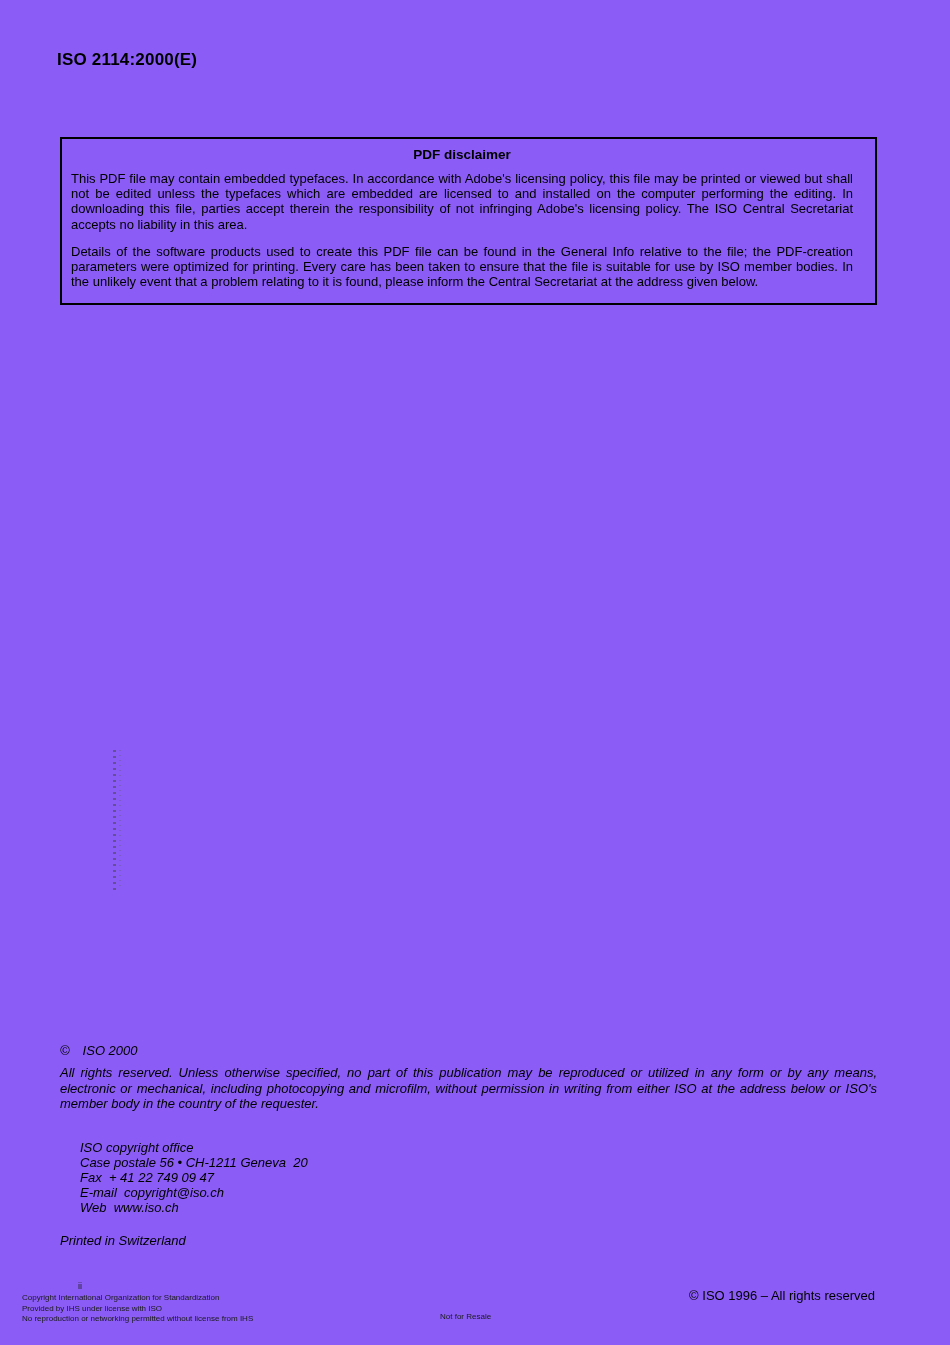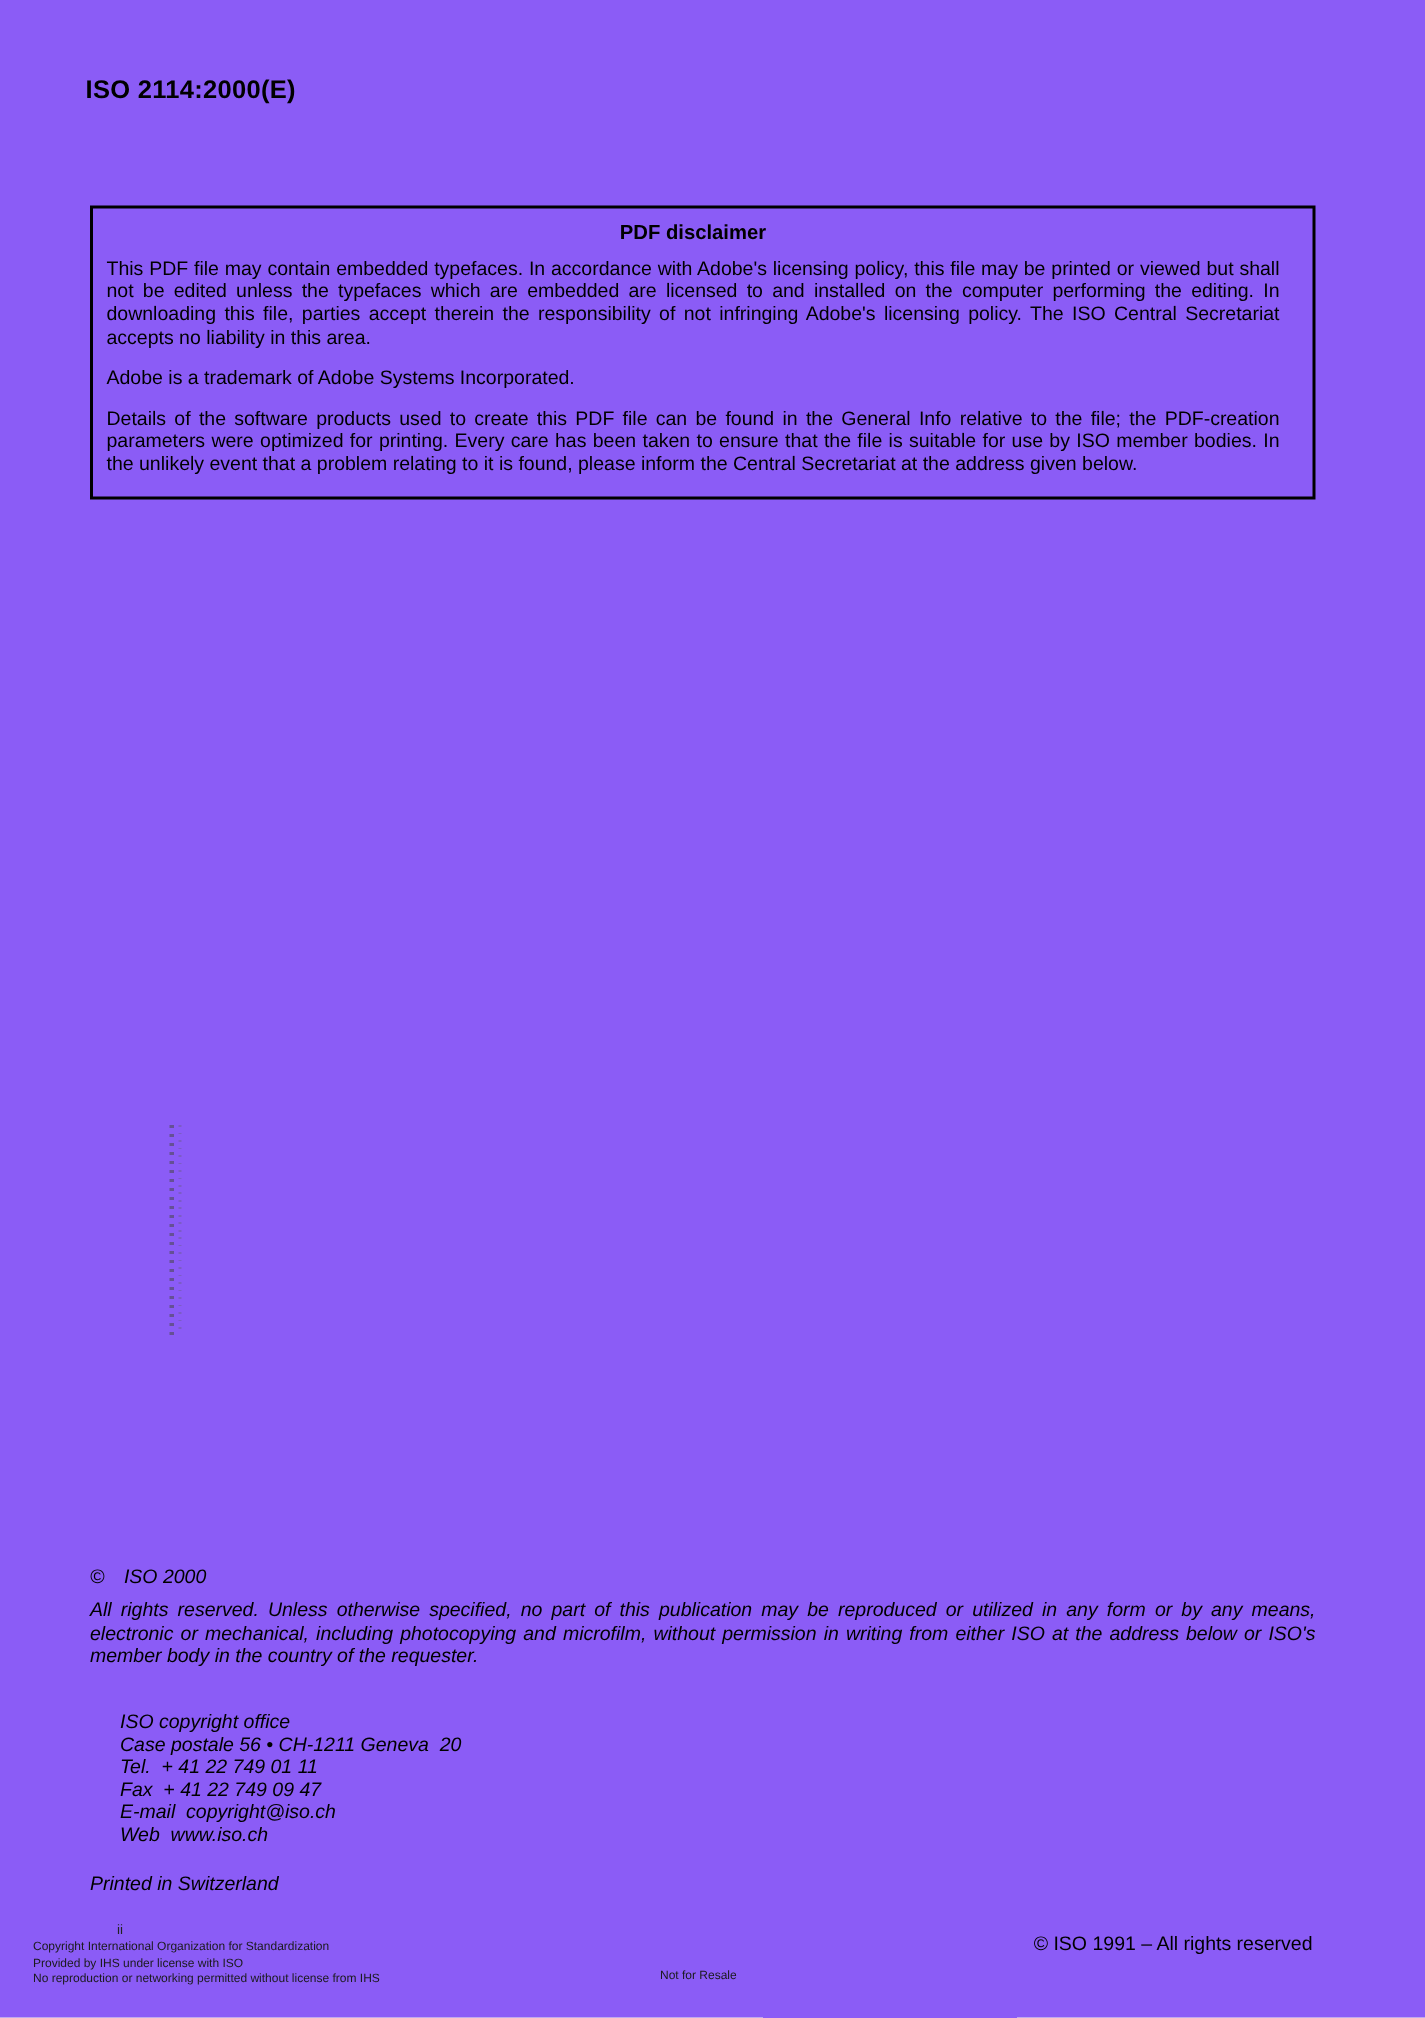--- a/index.html
+++ b/index.html
@@ -132,50 +132,48 @@
 </head>
 <body>
 
 <div class="page">
 
   <div class="header-title">ISO 2114:2000(E)</div>
 
   <div class="disclaimer-box">
     <div class="box-title">PDF disclaimer</div>
     <p class="box-para">This PDF file may contain embedded typefaces. In accordance with Adobe's licensing policy, this file may be printed or viewed but shall not be edited unless the typefaces which are embedded are licensed to and installed on the computer performing the editing. In downloading this file, parties accept therein the responsibility of not infringing Adobe's licensing policy. The ISO Central Secretariat accepts no liability in this area.</p>
-    <p class="box-para">Adobe is a trademark of Adobe Systems Incorporated.</p>
     <p class="box-para">Details of the software products used to create this PDF file can be found in the General Info relative to the file; the PDF-creation parameters were optimized for printing. Every care has been taken to ensure that the file is suitable for use by ISO member bodies. In the unlikely event that a problem relating to it is found, please inform the Central Secretariat at the address given below.</p>
   </div>
 
   <div class="vertical-watermark">
     <div class="vw-col c1"></div>
     <div class="vw-col c2"></div>
   </div>
 
   <div class="copyright-block">
     <div class="copyright-line">
       <span>©</span><span class="copyright-year">ISO 2000</span>
     </div>
     <p class="rights-para">All rights reserved. Unless otherwise specified, no part of this publication may be reproduced or utilized in any form or by any means, electronic or mechanical, including photocopying and microfilm, without permission in writing from either ISO at the address below or ISO's member body in the country of the requester.</p>
     <div class="address-block">
       <div class="address-line">ISO copyright office</div>
       <div class="address-line">Case postale 56 • CH-1211 Geneva  20</div>
-      <div class="address-line">Tel.  + 41 22 749 01 11</div>
       <div class="address-line">Fax  + 41 22 749 09 47</div>
       <div class="address-line">E-mail  copyright@iso.ch</div>
       <div class="address-line">Web  www.iso.ch</div>
     </div>
     <div class="printed-line">Printed in Switzerland</div>
   </div>
 
   <div class="page-number">ii</div>
 
   <div class="footer-left">
     <div>Copyright International Organization for Standardization</div>
     <div>Provided by IHS under license with ISO</div>
     <div>No reproduction or networking permitted without license from IHS</div>
   </div>
 
   <div class="not-for-resale">Not for Resale</div>
 
-  <div class="footer-right">© ISO 1991 – All rights reserved</div>
+  <div class="footer-right">© ISO 1996 – All rights reserved</div>
 
 </div>
 
 </body></html>

